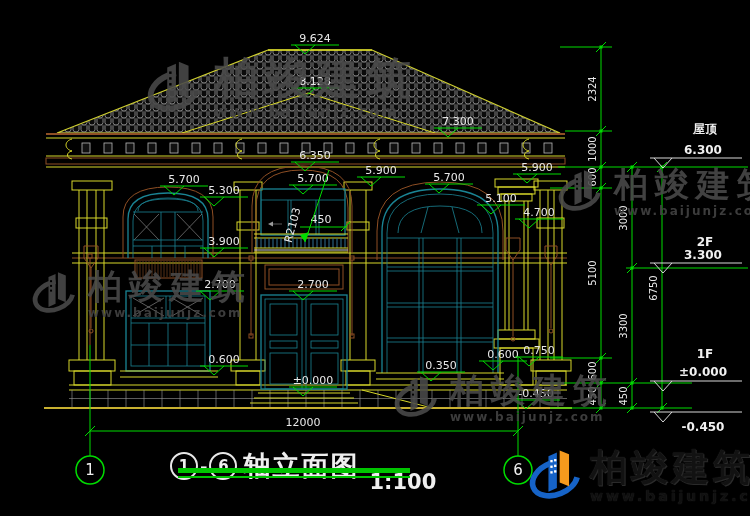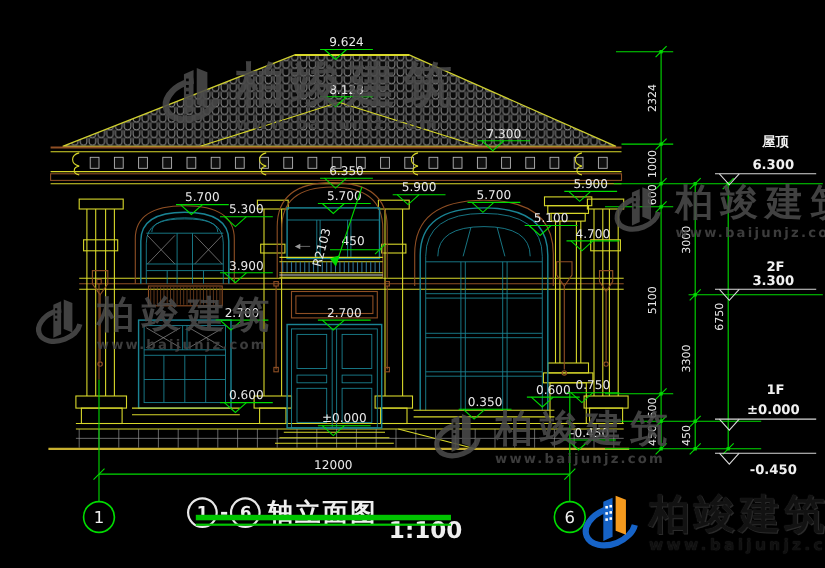--- a/index.html
+++ b/index.html
@@ -25,21 +25,21 @@
   .wm{position:absolute;z-index:2;display:flex;align-items:center;gap:8px;opacity:.88;
       pointer-events:none;white-space:nowrap;}
   .wm .tx{display:flex;flex-direction:column;}
   .wm .brand{font-weight:bold;color:#4a4a4a;letter-spacing:7px;line-height:1;}
   .wm .url{font-weight:bold;color:#454545;letter-spacing:2px;margin-top:3px;}
   
   #titlebar{position:absolute;left:170px;top:438px;z-index:2;display:flex;align-items:center;color:#efefef;}
   .axcirc{display:inline-flex;align-items:center;justify-content:center;width:24px;height:24px;
           border:2px solid #e8e8e8;border-radius:50%;font-size:15px;font-weight:bold;}
   .axdash{font-size:18px;font-weight:bold;margin:0 2px;}
-  #title-text{font-size:23px;font-weight:bold;margin-left:6px;letter-spacing:2px;}
+  #title-text{font-size:27px;font-weight:bold;margin-left:6px;letter-spacing:2px;}
   #title-scale{font-size:21px;font-weight:bold;margin-left:10px;margin-top:32px;}
   .underline1{position:absolute;left:178px;top:468px;width:232px;height:5px;background:#00c400;z-index:2;}
   .underline2{position:absolute;left:178px;top:476px;width:232px;height:2px;background:#00c400;z-index:2;}
   
   #brandlogo{position:absolute;left:526px;top:442px;z-index:3;display:flex;align-items:center;gap:6px;}
   #brandlogo .btx{display:flex;flex-direction:column;}
   #brandlogo .brand{font-size:37px;font-weight:bold;color:#121212;line-height:1;letter-spacing:4px;
                     text-shadow:0 0 1px #353535,1px 1px 0 #2a2a2a;}
   #brandlogo .url{font-size:14px;font-weight:bold;color:#101010;letter-spacing:3px;margin-top:2px;
                   text-shadow:0 0 1px #333;}

